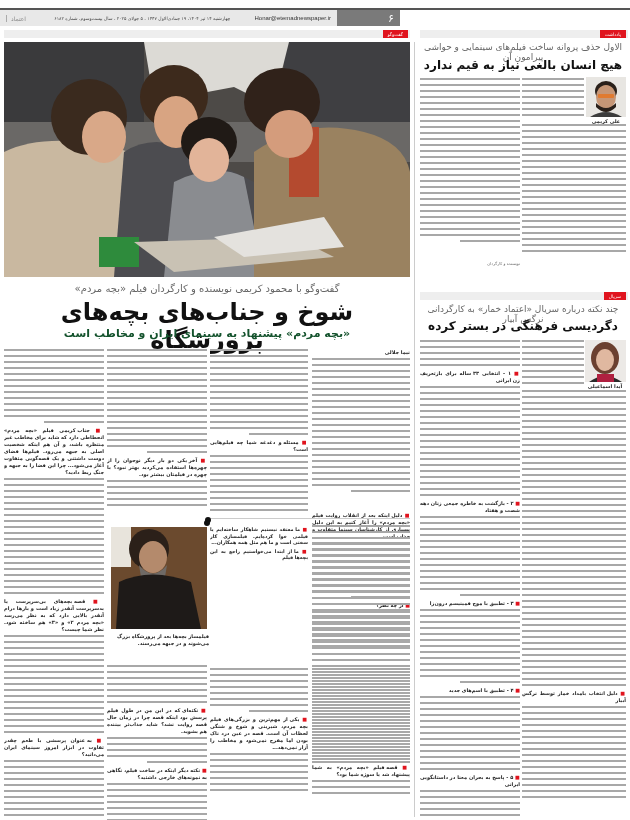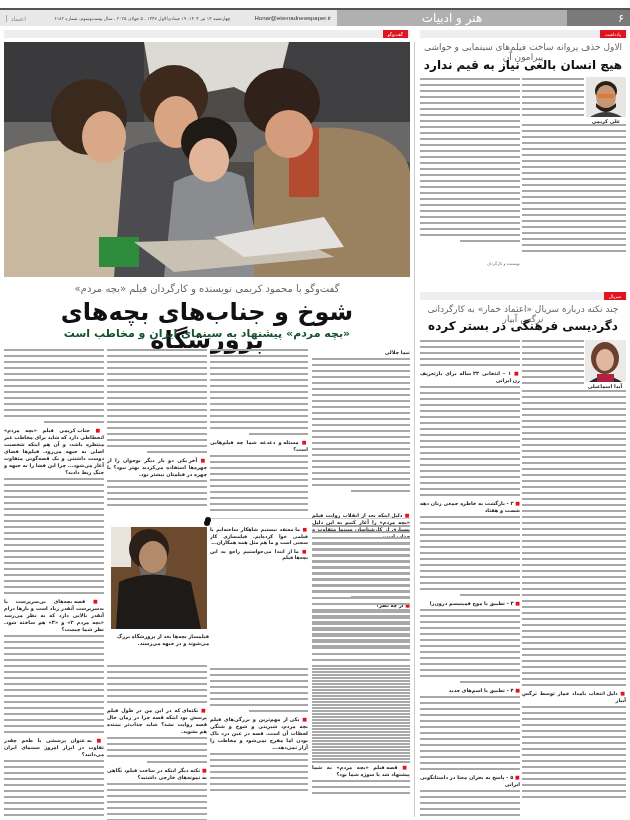--- a/index.html
+++ b/index.html
@@ -38,21 +38,20 @@
 <body>
 
 <div class="topbar">
   <div class="left">
     <div class="leftin">
       <span class="em">Honar@etemadnewspaper.ir</span>
       <span style="font-size:4.5px;color:#444;">چهارشنبه ۱۴ تیر ۱۴۰۴، ۱۹ جمادی‌الاول ۱۴۴۷ ، ۵ جولای ۲۰۲۵ ، سال بیست‌وسوم، شماره ۶۱۸۲</span>
       <span class="logo">اعتماد</span>
     </div>
   </div>
-  <div class="section">هنر و ادبیات</div>
   <div class="pagenum">۶</div>
 </div>
 
 <div class="rubric-row" style="left:4px;width:406px;">
   <div class="rubric">گفت‌وگو</div>
 </div>
 <div class="rubric-row" style="left:420px;width:208px;">
   <div class="rubric">یادداشت</div>
 </div>
 

